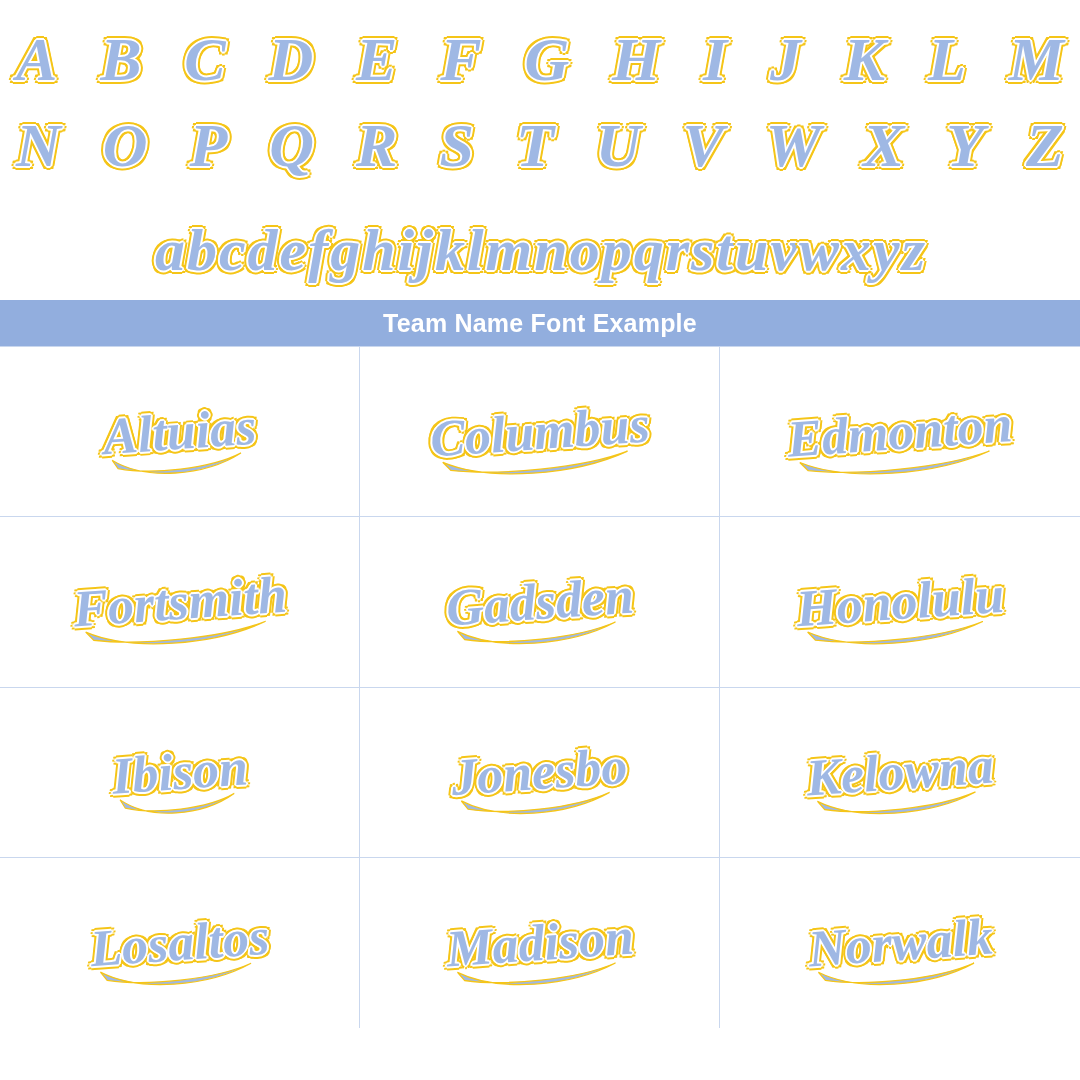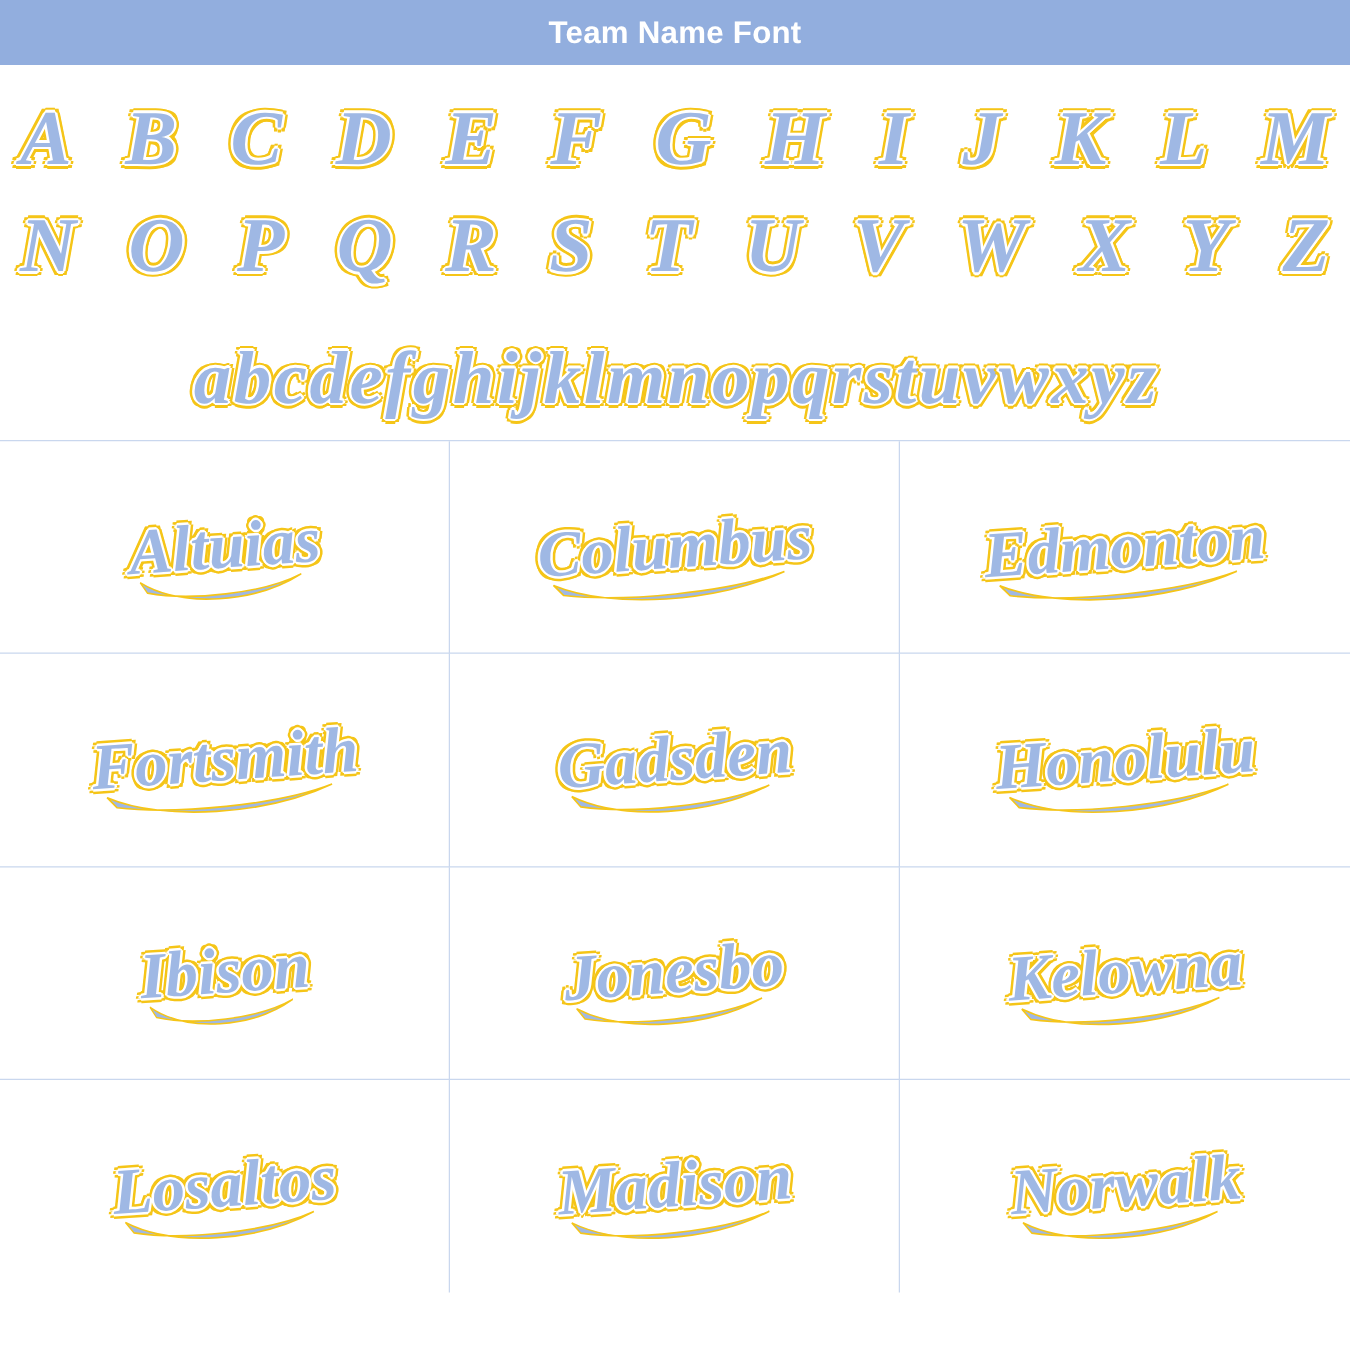--- a/index.html
+++ b/index.html
@@ -160,21 +160,20 @@
     width: 86%;
     height: 26px;
     pointer-events: none;
   }
 </style>
 </head>
 <body>
 
 <div class="page">
 
-  <div class="bar bar-top">Team Name Font</div>
 
   <div class="alphabet-panel">
 
     <div class="alpha-row upper">
       <span class="glyph up">A</span>
       <span class="glyph up">B</span>
       <span class="glyph up">C</span>
       <span class="glyph up">D</span>
       <span class="glyph up">E</span>
       <span class="glyph up">F</span>
@@ -227,20 +226,21 @@
       <span class="glyph low">u</span>
       <span class="glyph low">v</span>
       <span class="glyph low">w</span>
       <span class="glyph low">x</span>
       <span class="glyph low">y</span>
       <span class="glyph low">z</span>
     </div>
 
   </div>
 
+  <div class="bar bar-mid">Team Name Font Example</div>
 
   <div class="examples">
 
     <div class="cell">
       <div class="wordmark">
         <div class="wordtext">Altuias</div>
         <svg class="tail" viewBox="0 0 200 30" preserveAspectRatio="none">
           <path d="M2 4 C 50 30, 140 30, 198 6 C 150 22, 60 24, 10 14 Z" fill="#9fb8e4" stroke="#f5c518" stroke-width="1.5"></path>
         </svg>
       </div>

